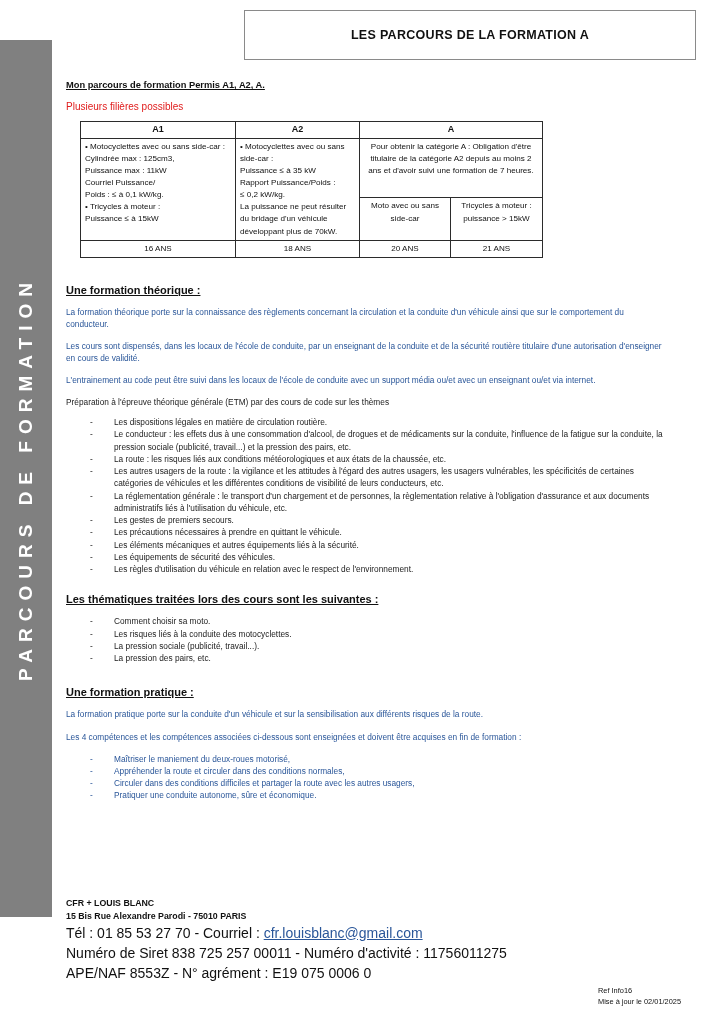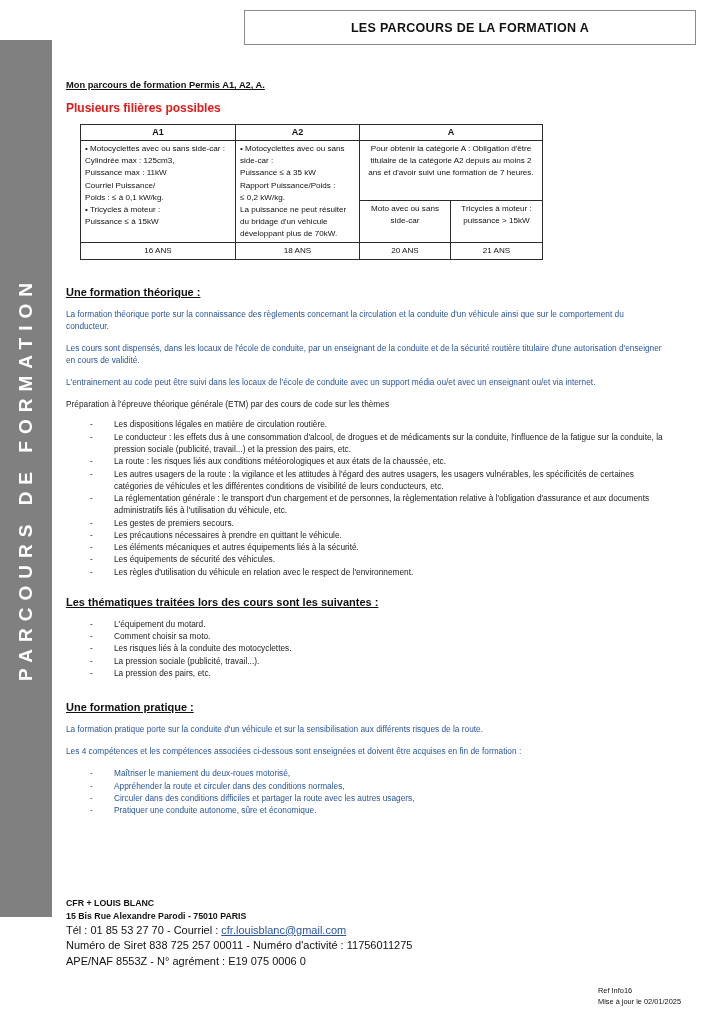--- a/index.html
+++ b/index.html
@@ -43,21 +43,21 @@
     white-space: nowrap;
     font-family: "Liberation Sans", sans-serif;
   }
 
   
   #header-box {
     position: absolute;
     left: 244px;
     top: 10px;
     width: 452px;
-    height: 35px;
+    height: 50px;
     border: 1px solid #8a8a8a;
     box-sizing: border-box;
     display: flex;
     align-items: center;
     justify-content: center;
   }
   #header-title {
     font-size: 12.5px;
     font-weight: bold;
     letter-spacing: 0.3px;
@@ -75,22 +75,22 @@
 
   .doc-h-underline {
     font-size: 9.3px;
     font-weight: bold;
     color: #111111;
     text-decoration: underline;
     margin: 0 0 9px 0;
     line-height: 1.25;
   }
   .doc-h-red {
-    font-size: 12px;
-    font-weight: bold;
+    font-size: 10px;
+    font-weight: normal;
     color: #e01b1b;
     margin: 0 0 8px 0;
     line-height: 1.25;
   }
   .sec-title {
     font-size: 11px;
     font-weight: bold;
     color: #111111;
     text-decoration: underline;
     margin: 0 0 10px 0;
@@ -172,21 +172,21 @@
   }
 
   
   #footer {
     position: absolute;
     left: 66px;
     top: 897px;
     width: 480px;
   }
   .foot-line {
-    font-size: 11px;
+    font-size: 14px;
     line-height: 1.45;
     color: #111111;
   }
   .foot-strong {
     font-weight: bold;
     font-size: 8.8px;
   }
   .mail-link {
     color: #2a5699;
     text-decoration: underline;
@@ -286,21 +286,20 @@
     <li>Les précautions nécessaires à prendre en quittant le véhicule.</li>
     <li>Les éléments mécaniques et autres équipements liés à la sécurité.</li>
     <li>Les équipements de sécurité des véhicules.</li>
     <li>Les règles d'utilisation du véhicule en relation avec le respect de l'environnement.</li>
   </ul>
 
   <div style="height:8px"></div>
   <div class="sec-title">Les thématiques traitées lors des cours sont les suivantes :</div>
 
   <ul class="dash-list">
-    <li>L'équipement du motard.</li>
     <li>Comment choisir sa moto.</li>
     <li>Les risques liés à la conduite des motocyclettes.</li>
     <li>La pression sociale (publicité, travail...).</li>
     <li>La pression des pairs, etc.</li>
   </ul>
 
   <div style="height:12px"></div>
   <div class="sec-title">Une formation pratique :</div>
 
   <p class="para">La formation pratique porte sur la conduite d'un véhicule et sur la sensibilisation aux différents risques de la route.</p>

